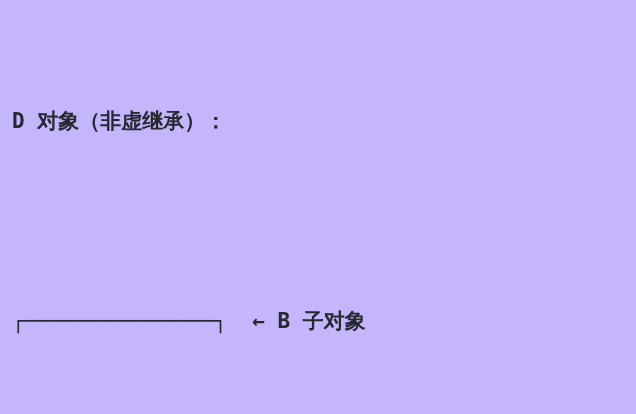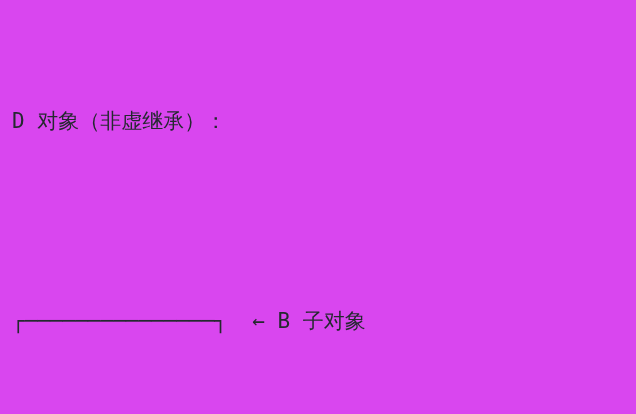--- a/index.html
+++ b/index.html
@@ -4,23 +4,24 @@
 <style>
   html, body {
     margin: 0;
     padding: 0;
     background: #f8f9fb;
   }
   .screen {
     position: relative;
     width: 636px;
     height: 414px;
-    background: #d946ef;
+    background: #c4b5fd;
     overflow: hidden;
     box-sizing: border-box;
+    font-weight: bold;
   }
   .code {
     font-family: "DejaVu Sans Mono", "Liberation Mono", monospace;
     font-size: 21px;
     line-height: 40px;
     color: #24292f;
     padding: 21px 0 0 12px;
     white-space: pre;
   }
   .line {

